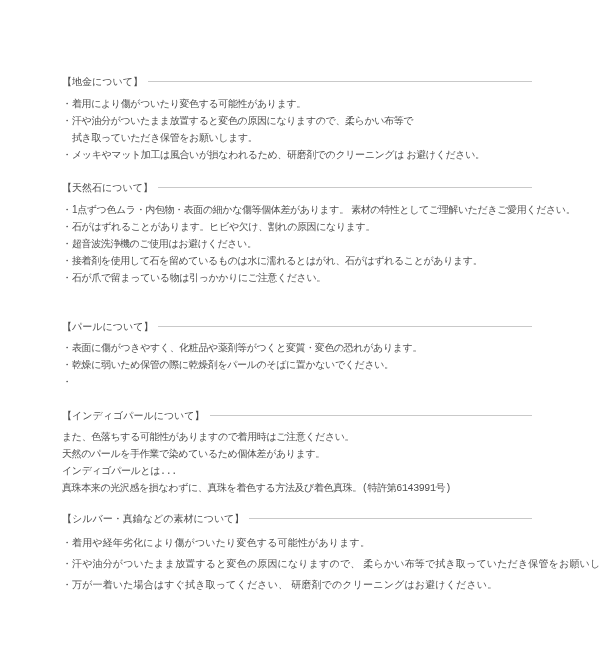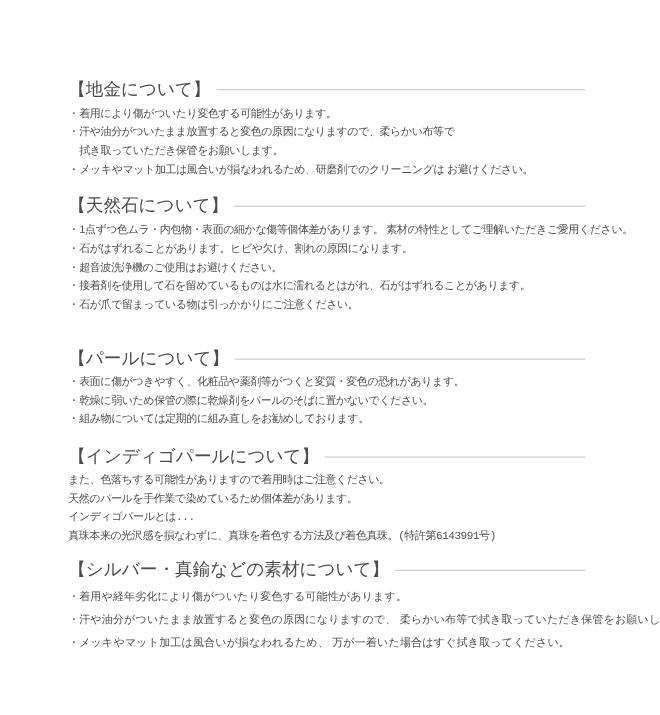--- a/index.html
+++ b/index.html
@@ -27,21 +27,21 @@
   .section:nth-child(4) { margin-bottom: 13px; font-family: Liberation Mono, monospace; }
   .section:nth-child(5) { margin-bottom: 0; }
 
   .heading-row {
     display: flex;
     align-items: center;
     height: 17px;
     margin-bottom: 5px;
   }
   .heading {
-    font-size: 16px;
+    font-size: 10px;
     white-space: nowrap;
     color: #4c4c4c;
   }
   .rule {
     flex: 1;
     height: 1px;
     background: #c9c9c9;
     margin-left: 5px;
   }
 
@@ -124,21 +124,20 @@
       <div class="line bullet">
         <span class="bullet">・</span>
         <span class="text">表面に傷がつきやすく、化粧品や薬剤等がつくと変質・変色の恐れがあります。</span>
       </div>
       <div class="line bullet">
         <span class="bullet">・</span>
         <span class="text">乾燥に弱いため保管の際に乾燥剤をパールのそばに置かないでください。</span>
       </div>
       <div class="line bullet">
         <span class="bullet">・</span>
-        <span class="text">組み物については定期的に組み直しをお勧めしております。</span>
       </div>
     </div>
     <div class="section">
       <div class="heading-row">
         <span class="heading">【インディゴパールについて】</span>
         <span class="rule"></span>
       </div>
       <div class="line plain">
         <span class="text">また、色落ちする可能性がありますので着用時はご注意ください。</span>
       </div>
@@ -160,16 +159,16 @@
       <div class="line bullet">
         <span class="bullet">・</span>
         <span class="text">着用や経年劣化により傷がついたり変色する可能性があります。</span>
       </div>
       <div class="line bullet">
         <span class="bullet">・</span>
         <span class="text">汗や油分がついたまま放置すると変色の原因になりますので、 柔らかい布等で拭き取っていただき保管をお願いします。</span>
       </div>
       <div class="line bullet">
         <span class="bullet">・</span>
-        <span class="text">メッキやマット加工は風合いが損なわれるため、 万が一着いた場合はすぐ拭き取ってください。</span>
+        <span class="text">万が一着いた場合はすぐ拭き取ってください、 研磨剤でのクリーニングはお避けください。</span>
       </div>
     </div>
   </div>
 
 </body></html>

